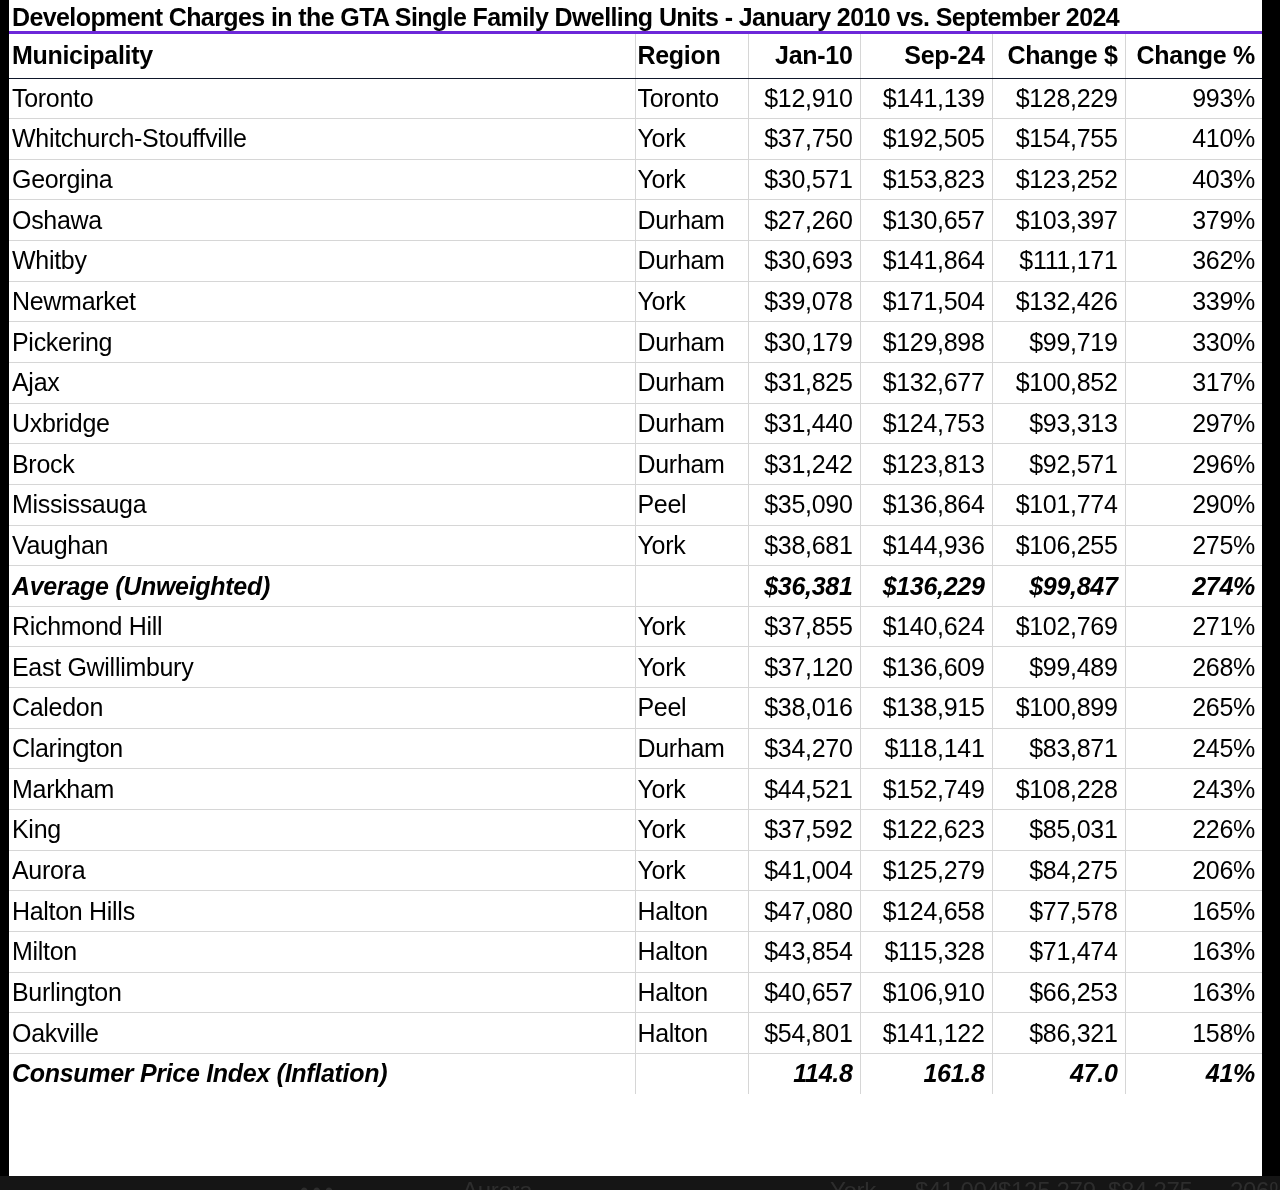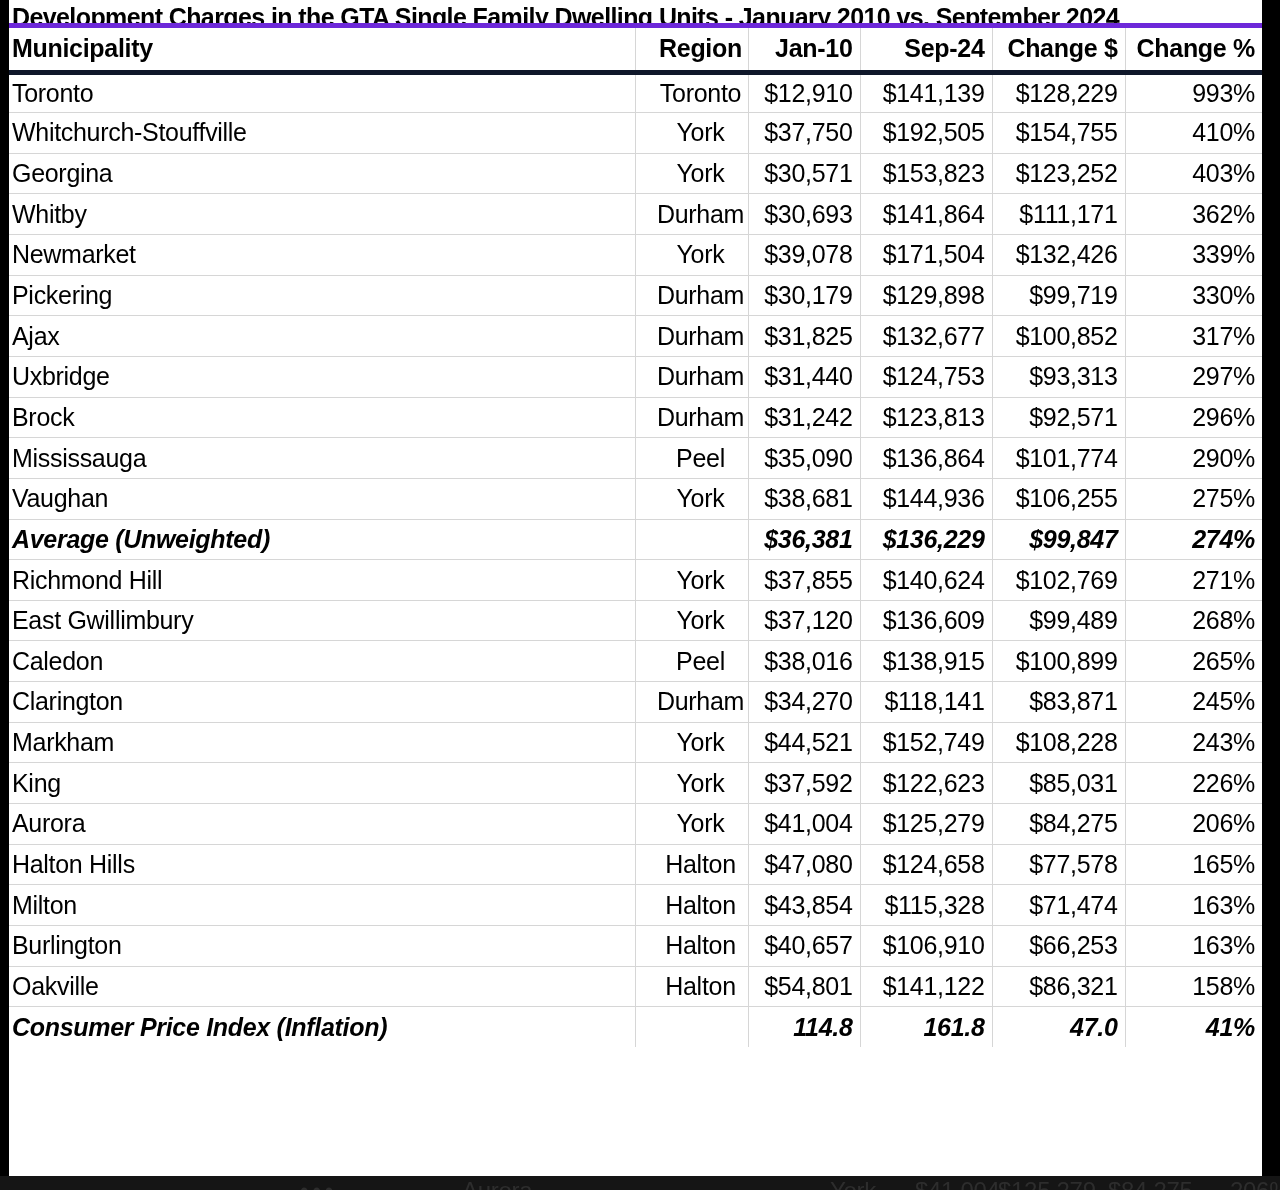--- a/index.html
+++ b/index.html
@@ -10,40 +10,40 @@
     font-family:"Liberation Sans", sans-serif;
     overflow:hidden;
   }
   .sheet {
     position:absolute; left:9px; top:0;
     width:1253px; height:1176px;
     background:#ffffff; color:#000;
     overflow:hidden;
   }
   .title {
-    height:28px; line-height:34px;
+    height:34px; line-height:34px;
     font-size:25px; font-weight:700; letter-spacing:-0.6px;
     padding-left:3px; white-space:nowrap; overflow:hidden;
-    border-bottom:5px solid #6d28d9;
+    border-bottom:3px solid #6d28d9;
   }
   table { width:100%; border-collapse:collapse; table-layout:fixed; }
   th, td {
     font-size:25px; letter-spacing:-0.3px;
     white-space:nowrap; overflow:hidden;
     vertical-align:middle;
   }
   thead tr { height:44px; }
   tbody tr { height:40.65px; }
   th { font-weight:700; }
   th:nth-child(n+2), td:nth-child(n+2) { border-left:1px solid #d6d6d6; }
-  thead th { border-bottom:5px solid #0f172a; }
+  thead th { border-bottom:1px solid #0f172a; }
   tbody td { border-top:1px solid #d6d6d6; }
   tbody tr:first-child td { border-top:none;margin-top:26px; }
   .left { text-align:left; padding-left:3px; }
-  th:nth-child(2), td:nth-child(2) { padding-left:18px;text-align:center; }
+  th:nth-child(2), td:nth-child(2) { padding-left:2px; }
   .num { text-align:right; padding-right:7px; }
   tr.bold td { font-weight:700;font-style:italic; }
   .strip {
     position:absolute; left:0; top:1176px;
     width:1280px; height:14px;
     background:#151515; overflow:hidden;
   }
   .ghost {
     position:absolute; top:1px;
     color:#2d2d2d; font-size:24px; letter-spacing:-0.3px;
@@ -93,20 +93,28 @@
   </tr>
         <tr>
     <td class="left">Georgina</td>
     <td class="left">York</td>
     <td class="num">$30,571</td>
     <td class="num">$153,823</td>
     <td class="num">$123,252</td>
     <td class="num">403%</td>
   </tr>
         <tr>
+    <td class="left">Oshawa</td>
+    <td class="left">Durham</td>
+    <td class="num">$27,260</td>
+    <td class="num">$130,657</td>
+    <td class="num">$103,397</td>
+    <td class="num">379%</td>
+  </tr>
+        <tr>
     <td class="left">Whitby</td>
     <td class="left">Durham</td>
     <td class="num">$30,693</td>
     <td class="num">$141,864</td>
     <td class="num">$111,171</td>
     <td class="num">362%</td>
   </tr>
         <tr>
     <td class="left">Newmarket</td>
     <td class="left">York</td>

